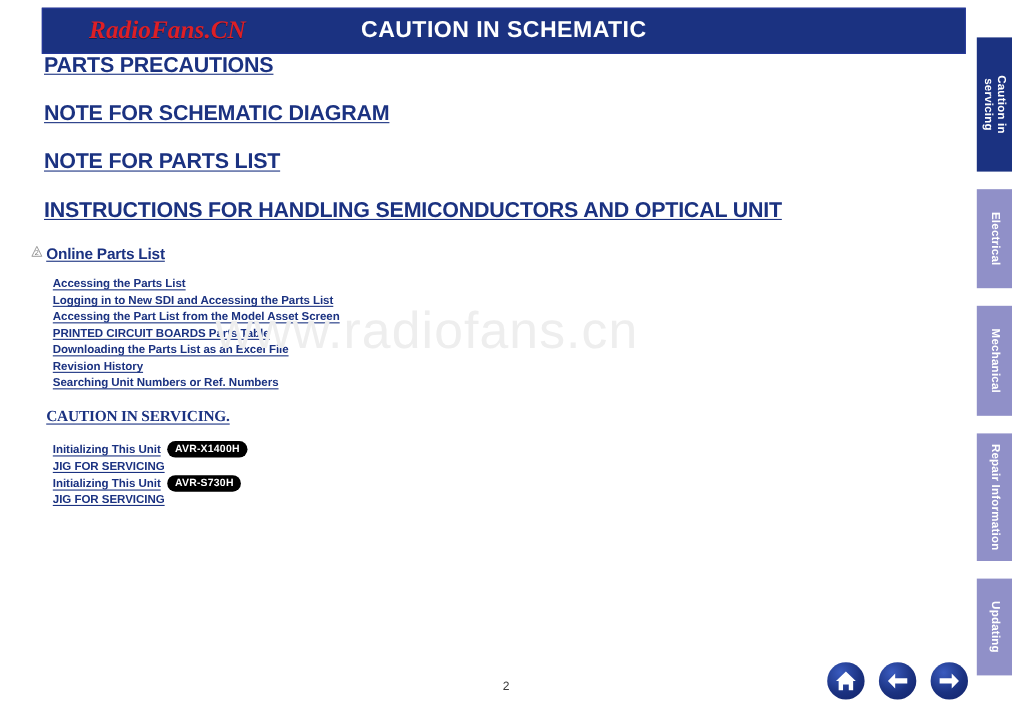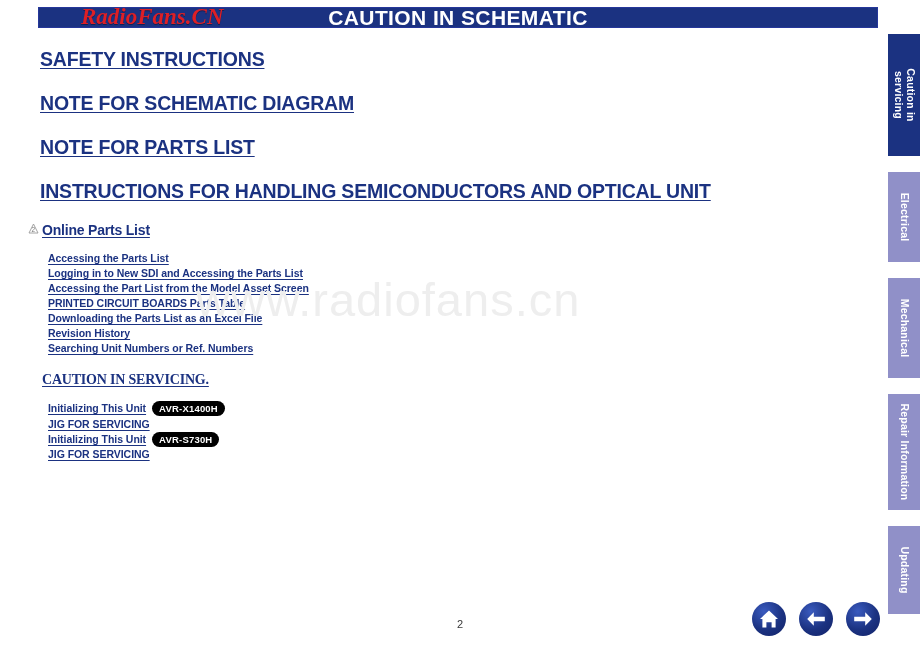--- a/index.html
+++ b/index.html
@@ -34,21 +34,21 @@
     user-select: none;
     z-index: 1;
   }
 
   
   .banner {
     position: absolute;
     left: 38px;
     top: 7px;
     width: 840px;
-    height: 21px;
+    height: 42px;
     background: #1b3281;
     border: 1px solid #26379a;
     box-sizing: border-box;
     z-index: 3;
   }
   .banner-title {
     position: absolute;
     left: 0;
     right: 0;
     top: 50%;
@@ -209,21 +209,21 @@
   </div>
 
   <div class="note-mark">
     <svg width="14" height="14" viewBox="0 0 14 14">
       <path d="M2 11 L6.5 2 L11 11 Z" fill="none" stroke="#9a9a9a" stroke-width="0.9"></path>
       <text x="6.4" y="10.2" font-family="Liberation Sans, sans-serif" font-size="6.5" fill="#7a7a7a" text-anchor="middle">2</text>
     </svg>
   </div>
 
   <div>
-    <div class="maj" style="left:40px; top:48px;"><a class="lnk">SAFETY INSTRUCTIONS</a></div>
+    <div class="maj" style="left:40px; top:48px;"><a class="lnk">PARTS PRECAUTIONS</a></div>
     <div class="maj" style="left:40px; top:92px;"><a class="lnk">NOTE FOR SCHEMATIC DIAGRAM</a></div>
     <div class="maj" style="left:40px; top:136px;"><a class="lnk">NOTE FOR PARTS LIST</a></div>
     <div class="maj" style="left:40px; top:180px;"><a class="lnk">INSTRUCTIONS FOR HANDLING SEMICONDUCTORS AND OPTICAL UNIT</a></div>
 
     <div class="sec-head" style="left:42px; top:222px;"><a class="lnk">Online Parts List</a></div>
 
     <div class="sub" style="left:48px; top:252px;"><a class="lnk">Accessing the Parts List</a></div>
     <div class="sub" style="left:48px; top:267px;"><a class="lnk">Logging in to New SDI and Accessing the Parts List</a></div>
     <div class="sub" style="left:48px; top:282px;"><a class="lnk">Accessing the Part List from the Model Asset Screen</a></div>
     <div class="sub" style="left:48px; top:297px;"><a class="lnk">PRINTED CIRCUIT BOARDS Parts Table</a></div>

